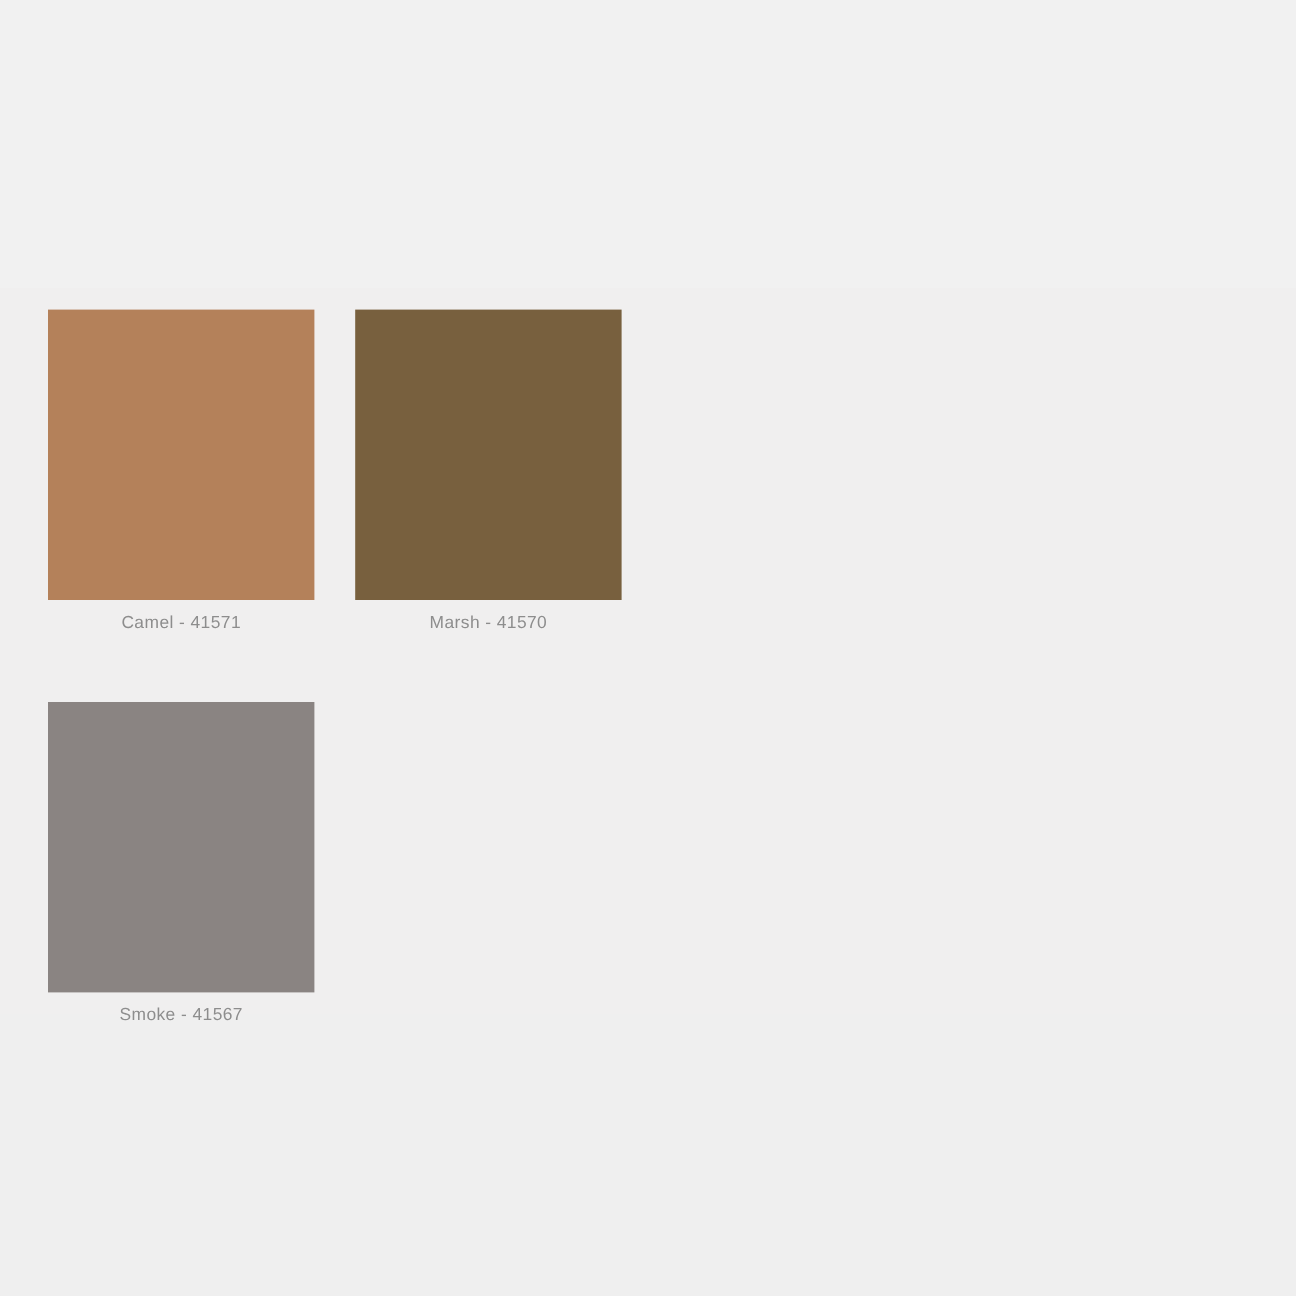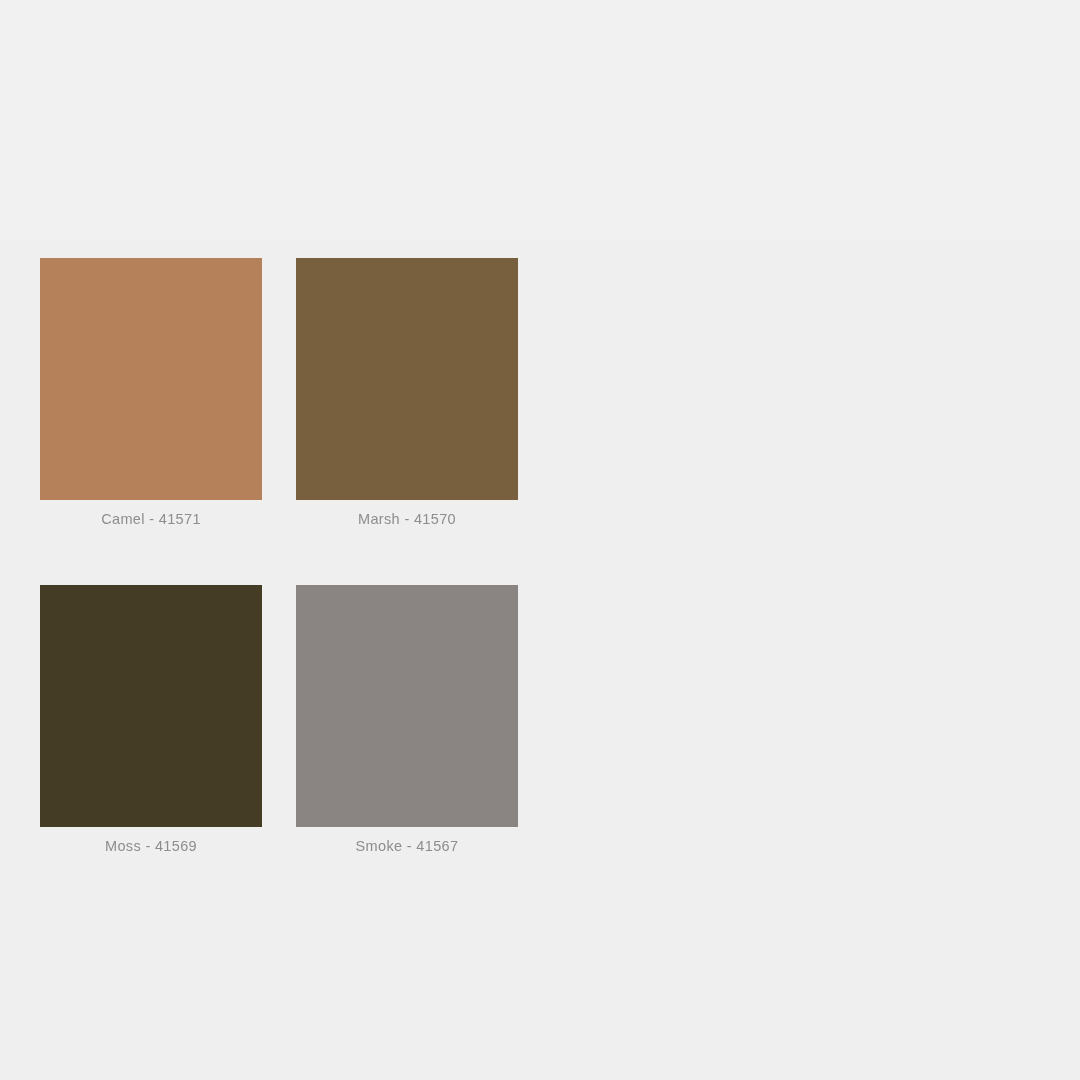--- a/index.html
+++ b/index.html
@@ -98,24 +98,20 @@
 
       <div class="swatch-cell">
         <div class="swatch-chip" style="background: rgb(120, 96, 62);"></div>
         <div class="swatch-label" style="color: rgb(141, 141, 141);">Marsh - 41570</div>
       </div>
 
     </div>
 
     <div class="swatch-row">
 
-      <div class="swatch-cell">
-        <div class="swatch-chip" style="background: rgb(69, 60, 38);"></div>
-        <div class="swatch-label" style="color: rgb(141, 141, 141);">Moss - 41569</div>
-      </div>
 
 
       <div class="swatch-cell">
         <div class="swatch-chip" style="background: rgb(138, 132, 130);"></div>
         <div class="swatch-label" style="color: rgb(141, 141, 141);">Smoke - 41567</div>
       </div>
 
     </div>
 
   </div>

